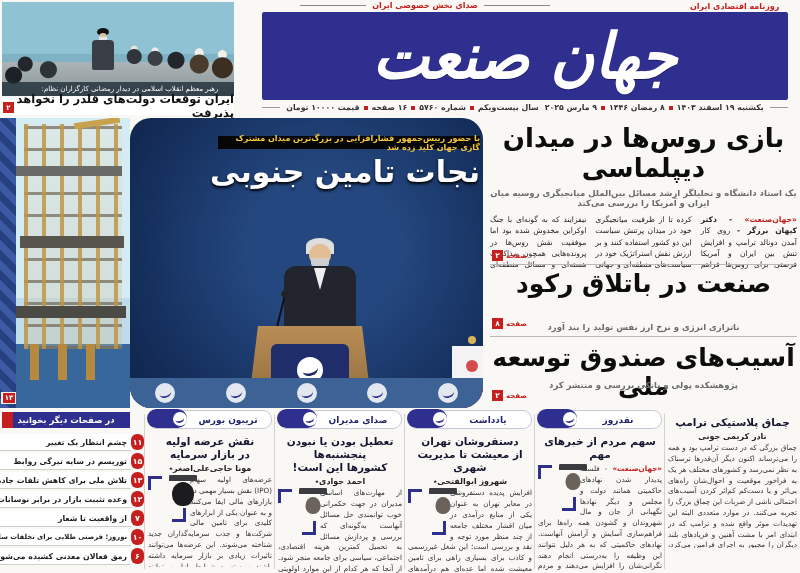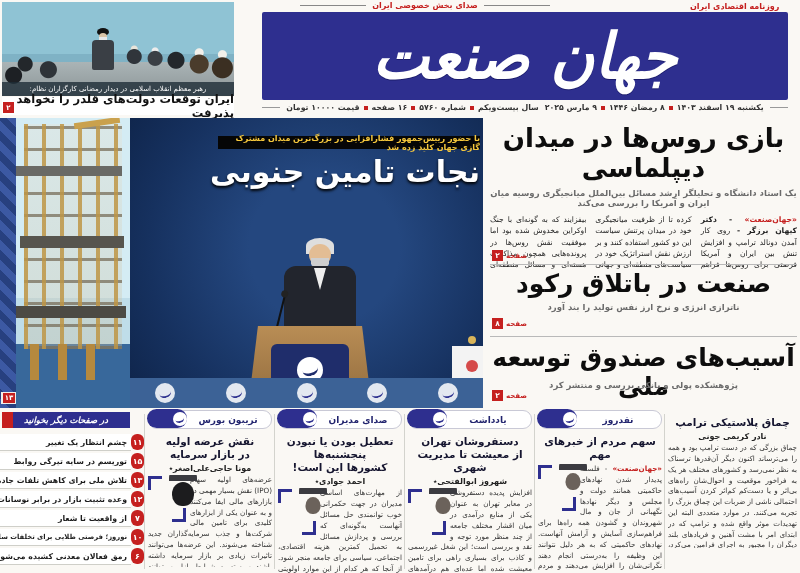--- a/index.html
+++ b/index.html
@@ -37,21 +37,21 @@
      radial-gradient(circle at 57% 50%,#e8e4da 3px,transparent 4px),
      radial-gradient(circle at 66% 52%,#ececec 3px,transparent 4px),
      radial-gradient(circle at 85% 54%,#f2f0ea 4px,transparent 5px),
      radial-gradient(circle at 95% 56%,#f2f0ea 4px,transparent 5px);}
   .lp-leader{position:absolute;left:38%;top:28%;width:26px;height:44px;}
   .lp-leader .turban{position:absolute;left:7px;top:0;width:12px;height:8px;border-radius:50%;background:#111;}
   .lp-leader .face{position:absolute;left:9px;top:5px;width:8px;height:7px;border-radius:50%;background:#d9c3a6;}
   .lp-leader .beard{position:absolute;left:9px;top:9px;width:8px;height:5px;border-radius:0 0 50% 50%;background:#e8e8e8;}
   .lp-leader .robe{position:absolute;left:2px;top:12px;width:22px;height:30px;border-radius:4px 4px 2px 2px;background:#3a3f45;}
   .lp-cap{position:absolute;left:0;bottom:0;width:100%;height:14px;background:rgba(30,45,55,.8);
-          color:#fff;font-size:7px;display:flex;align-items:center;justify-content:center;}
+          color:#fff;font-size:7px;display:flex;align-items:center;justify-content:center;padding-left:12px;}
   .leadhead{position:absolute;left:2px;top:97px;width:232px;height:18px;background:#fff;
             display:flex;align-items:center;justify-content:center;font-size:11.5px;font-weight:900;color:#111;}
   .leadhead .badge{position:absolute;left:1px;bottom:2px;width:11px;height:11px;background:#c5201f;color:#fff;
                    font-size:7px;display:flex;align-items:center;justify-content:center;}
   
   .stripes{position:absolute;left:0;top:118px;width:16px;height:290px;
            background:repeating-linear-gradient(45deg,#3c59a3 0 7px,#27407f 7px 14px);}
   .pagetab13{position:absolute;left:1px;top:392px;display:flex;align-items:center;gap:2px;background:#f2efe9;padding:1px 2px;}
   .pagetab13 .num{width:12px;height:10px;background:#c5201f;color:#fff;font-size:7px;font-weight:bold;
                   display:flex;align-items:center;justify-content:center;}
@@ -63,21 +63,21 @@
         repeating-linear-gradient(90deg,rgba(190,150,70,.85) 0 4px,transparent 4px 18px),
         repeating-linear-gradient(0deg,rgba(120,110,90,.75) 0 3px,transparent 3px 22px),
         linear-gradient(rgba(230,225,210,.35),rgba(200,190,160,.35));}
   .rig-deck1{position:absolute;left:0;top:48px;width:106px;height:10px;background:#6a6a66;}
   .rig-deck2{position:absolute;left:4px;top:118px;width:104px;height:12px;background:#57554e;}
   .rig-deck3{position:absolute;left:0;top:188px;width:110px;height:12px;background:#4c4a44;}
   .rig-crane{position:absolute;left:58px;top:2px;width:46px;height:6px;background:#caa14d;transform:rotate(-8deg);}
   .rig-legs{position:absolute;left:14px;top:226px;width:84px;height:36px;
             background:repeating-linear-gradient(90deg,#b5893e 0 9px,transparent 9px 28px);}
   .mainphoto{position:absolute;left:130px;top:118px;width:353px;height:290px;overflow:hidden;
-             background:radial-gradient(circle at 55% 45%,#24477f 0 30%,#16315f 70%,#0e2348 100%);}
+             background:radial-gradient(circle at 55% 45%,#24477f 0 30%,#16315f 70%,#0e2348 100%);border-radius:21px;}
   .mp-kicker{position:absolute;left:88px;top:18px;width:262px;height:13px;background:#060606;
              color:#f6c83d;font-size:8px;font-weight:bold;display:flex;align-items:center;justify-content:center;}
   .mp-headline{position:absolute;left:70px;top:36px;width:290px;text-align:center;color:#fff;
                font-size:30px;font-weight:900;text-shadow:0 2px 3px #000;}
   .flag{position:absolute;width:44px;display:flex;flex-direction:column;}
   .flag .g{height:40px;background:#1e9e44;}
   .flag .w{height:40px;background:#f3f3f3;position:relative;}
   .flag .w::after{content:"";position:absolute;left:50%;top:50%;transform:translate(-50%,-50%);
                   width:12px;height:12px;border-radius:50%;background:#cf2b2b;opacity:.85;}
   .flag .r{height:40px;background:#d42b2b;}
@@ -114,21 +114,21 @@
   .lead-red{color:#c5201f;font-weight:bold;}
   .byline{font-weight:900;}
   .pagetab{display:flex;align-items:center;gap:3px;width:max-content;}
   .pagetab .num{width:11px;height:11px;background:#c5201f;color:#fff;font-size:7.5px;font-weight:bold;
                 display:flex;align-items:center;justify-content:center;}
   .pagetab .lbl{color:#c5201f;font-size:7px;font-weight:bold;}
   .pt-a1{position:absolute;left:2px;top:132px;}
   .hr{position:absolute;left:0;width:100%;border-top:1px solid #b9b9b9;}
   .hr1{top:146px;} .hr2{top:218px;}
   .a2-head{position:absolute;left:0;top:152px;width:100%;font-size:25px;}
-  .a2-sub{position:absolute;left:0;top:184px;width:100%;}
+  .a2-sub{position:absolute;left:0;top:204px;width:100%;}
   .pt-a2{position:absolute;left:2px;top:200px;}
   .a3-head{position:absolute;left:0;top:226px;width:100%;font-size:25px;}
   .a3-sub{position:absolute;left:0;top:262px;width:100%;}
   .pt-a3{position:absolute;left:2px;top:272px;}
   
   .vsep{position:absolute;top:414px;bottom:4px;width:1px;background:#d3d3cd;}
   .col{position:absolute;top:410px;height:160px;}
   .pill{position:relative;height:17px;border:1px solid #c9c9d6;border-radius:9px;background:#fff;
         display:flex;align-items:center;}
   .pill .name{flex:1;text-align:center;font-size:9px;font-weight:900;color:#22246e;padding-left:36px;}
@@ -148,21 +148,21 @@
            linear-gradient(#2e2f8f,#2e2f8f) bottom right/14px 3px no-repeat,
            linear-gradient(#2e2f8f,#2e2f8f) bottom right/3px 14px no-repeat;}
   .portrait{width:100%;height:100%;background:linear-gradient(#e2e2e2,#b9b9b9);position:relative;overflow:hidden;}
   .portrait::before{content:"";position:absolute;left:50%;top:5px;transform:translateX(-50%);
           width:15px;height:17px;border-radius:50% 50% 46% 46%;background:#6b625b;}
   .portrait::after{content:"";position:absolute;left:50%;bottom:-2px;transform:translateX(-50%);
           width:28px;height:15px;border-radius:12px 12px 0 0;background:#3b3b40;}
   .portrait.hijab::before{width:22px;height:24px;background:#1c1c1e;top:3px;}
   
   .sb-head{position:absolute;left:2px;top:412px;width:128px;height:16px;background:#2e2f8f;color:#fff;
-           display:flex;align-items:center;justify-content:center;font-size:8.5px;font-weight:bold;font-style:italic;}
+           display:flex;align-items:center;justify-content:center;font-size:8.5px;font-weight:bold;}
   .sb-head::after{content:"";position:absolute;left:0;top:0;width:11px;height:16px;background:#c5201f;}
   .sb-list{position:absolute;left:0;top:434px;width:144px;display:flex;flex-direction:column;gap:3px;}
   .sb-item{display:flex;align-items:stretch;height:16px;}
   .sb-item .num{width:13px;background:#c5201f;color:#fff;font-size:8px;font-weight:bold;
                 display:flex;align-items:center;justify-content:center;border-radius:6px;}
   .sb-item .txt{flex:1;background:#fff;box-shadow:0 1px 0 #cfcfc9;font-size:7.8px;font-weight:900;color:#1c1c1c;
                 display:flex;align-items:center;padding:0 4px;white-space:nowrap;overflow:hidden;}
   .sb-item.small .txt{font-size:6.8px;}
 </style>
 </head>

